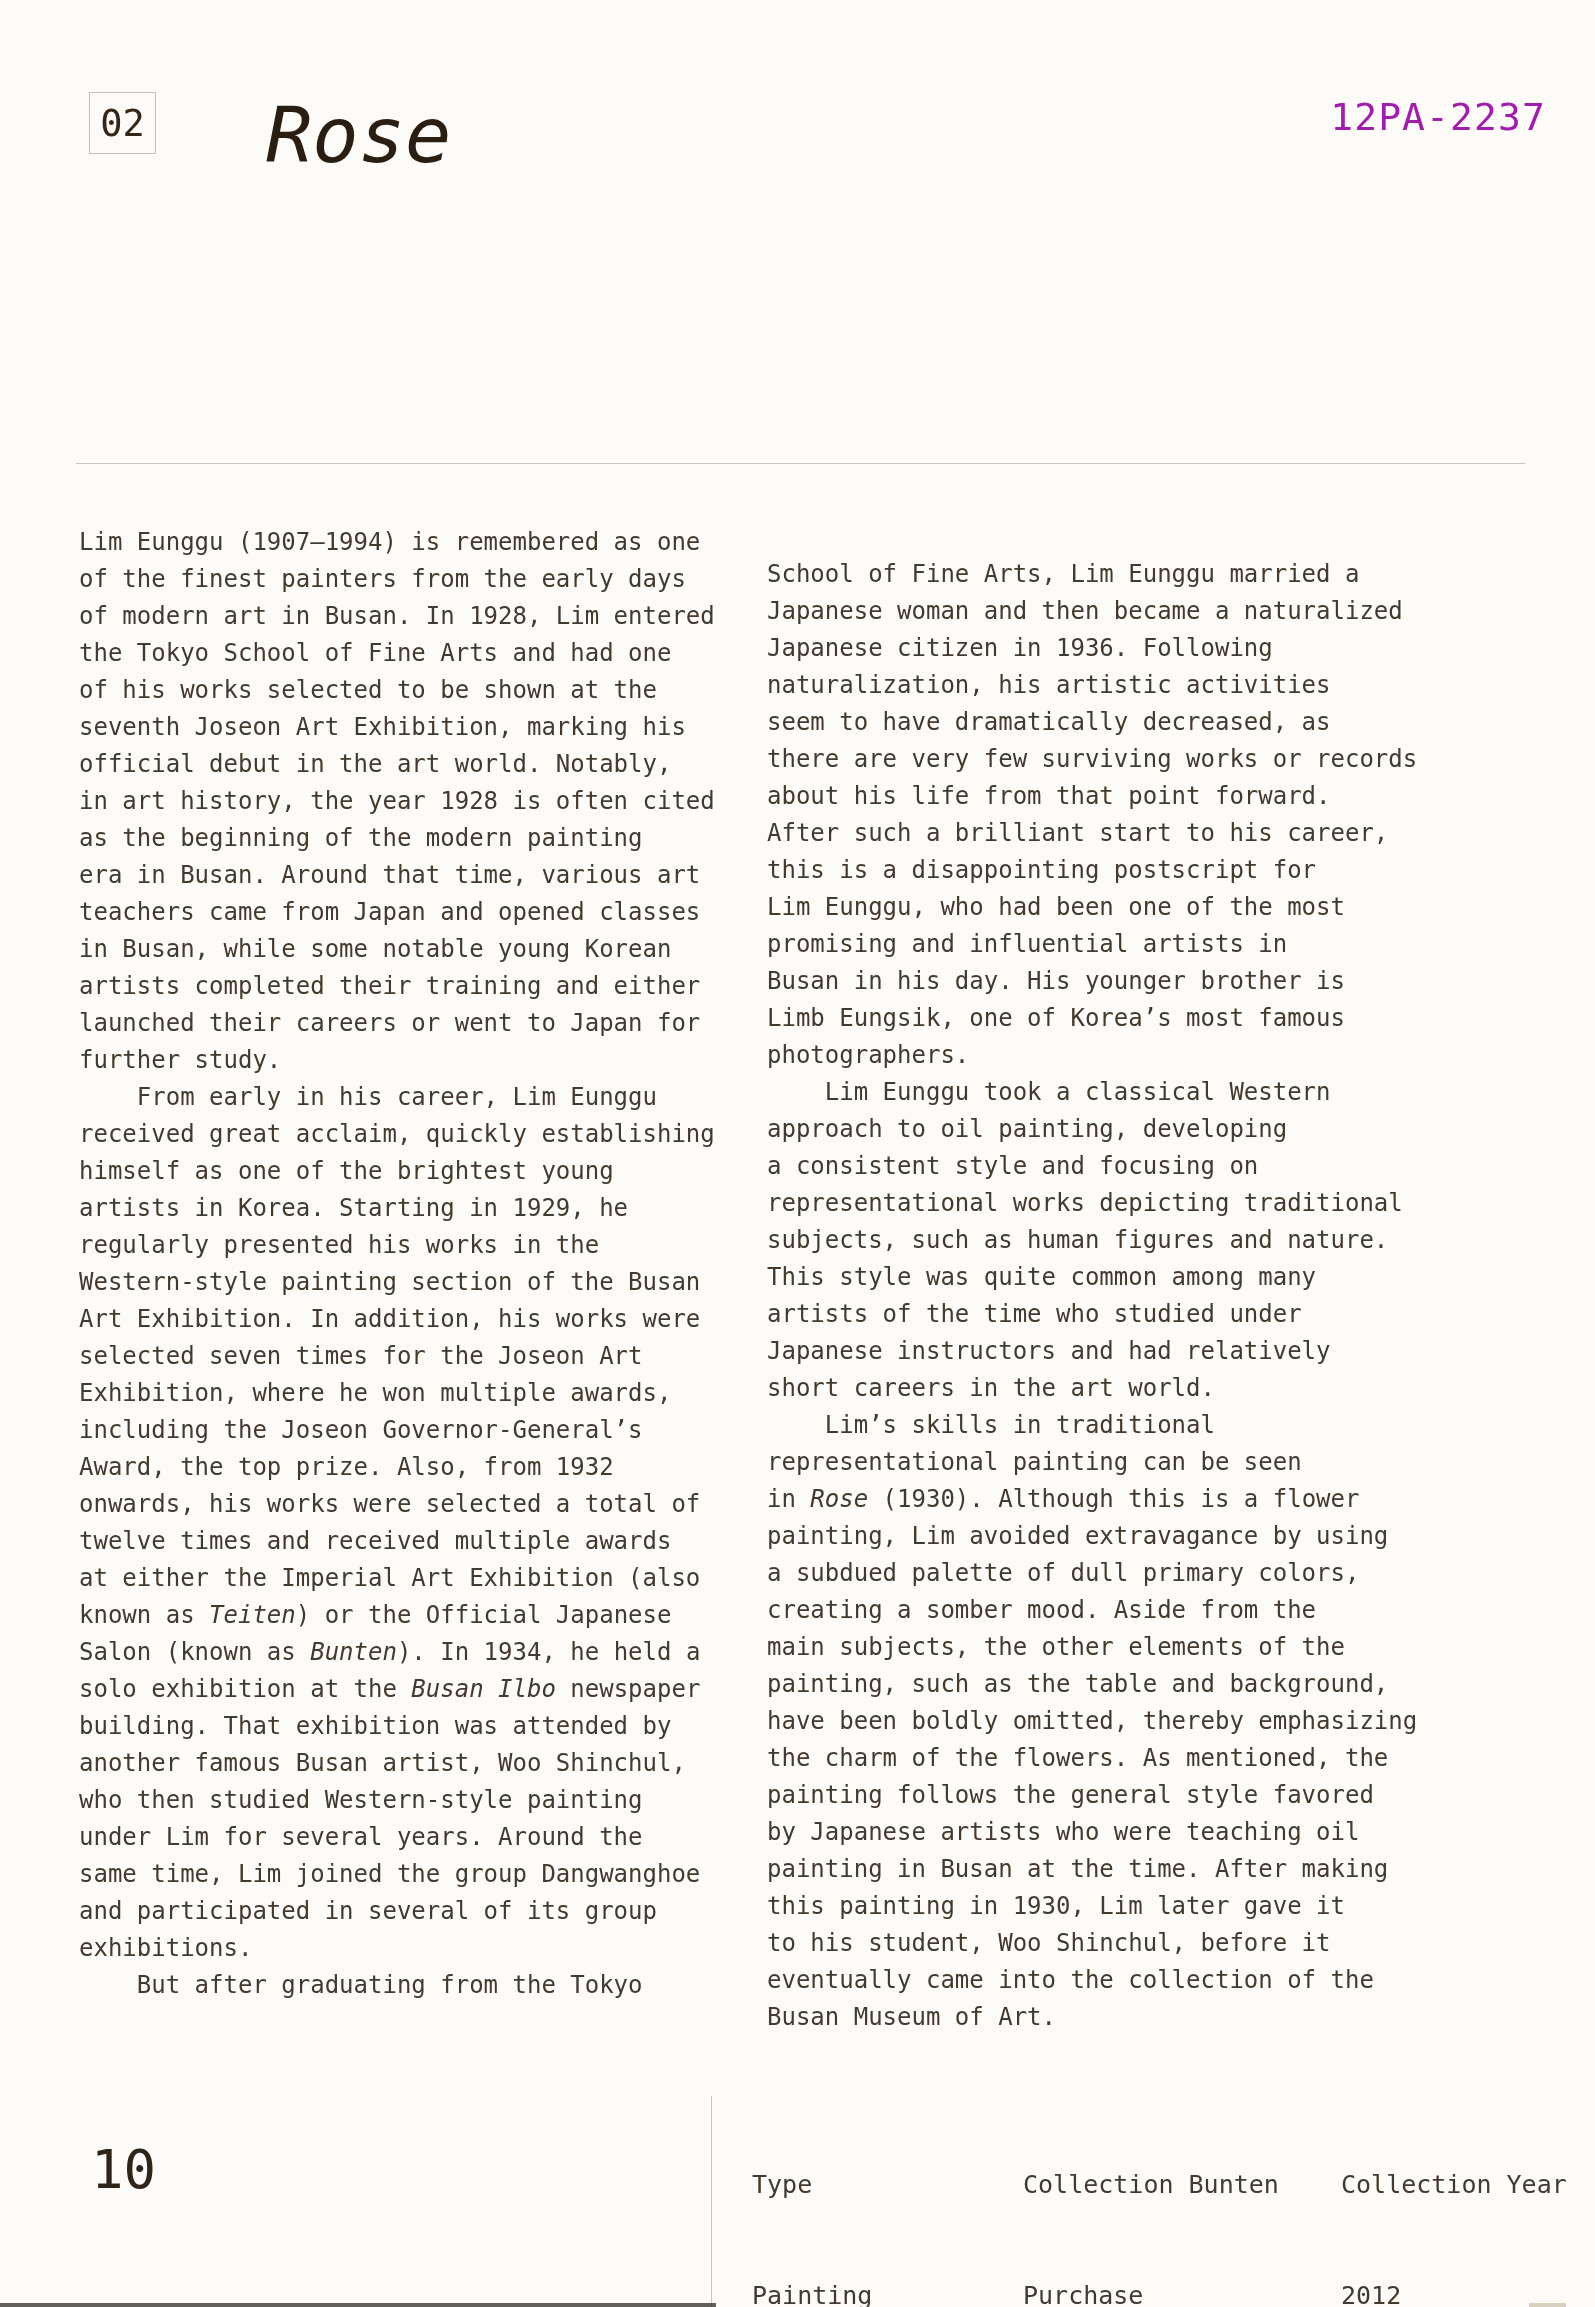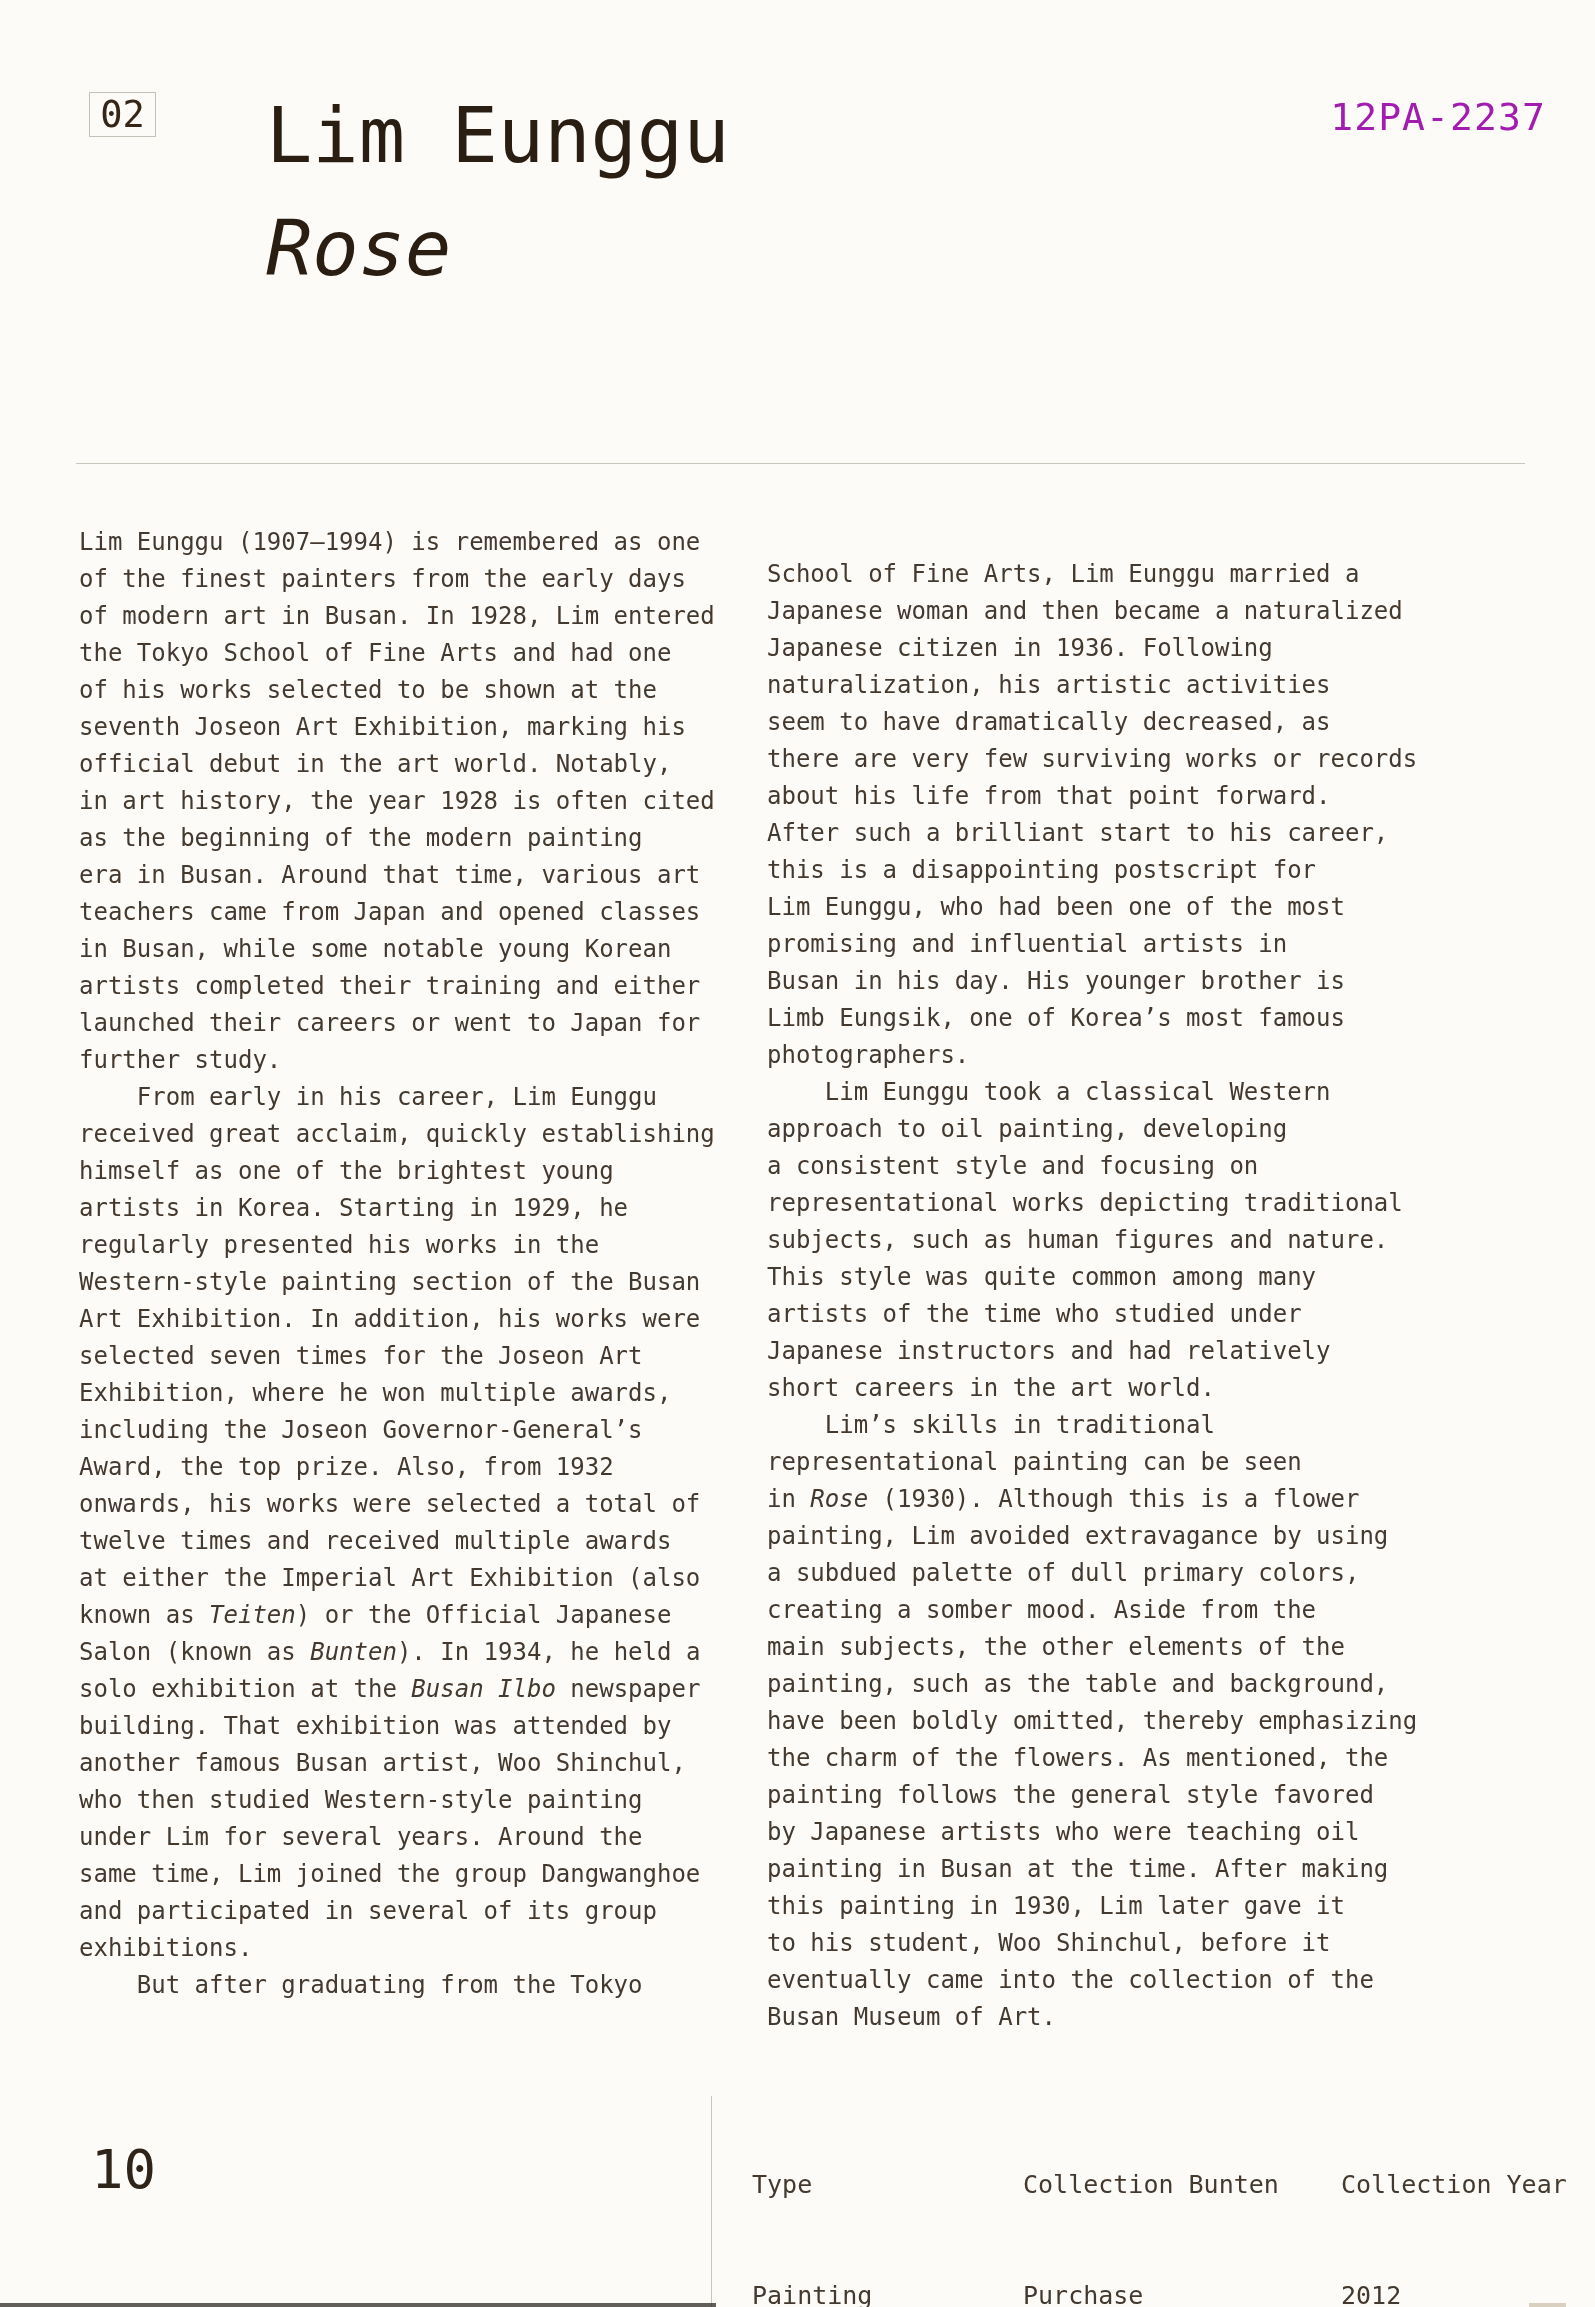--- a/index.html
+++ b/index.html
@@ -5,21 +5,21 @@
   html,body{margin:0;padding:0;}
   body{
     width:1595px;height:2307px;position:relative;
     background:#fcfbf8;
     font-family:"DejaVu Sans Mono","Liberation Mono",monospace;
     color:#44392e;overflow:hidden;
   }
   .abs{position:absolute;}
   
   .badge{
-    left:89px;top:92px;width:67px;height:45px;
+    left:89px;top:92px;width:67px;height:62px;
     border:1.1px solid #c6c1b8;box-sizing:border-box;
     display:flex;align-items:center;justify-content:center;
     font-size:37px;color:#352618;background:transparent;
   }
   .title-block{left:266px;top:79px;line-height:113px;font-size:77px;color:#2a1d12;}
   .title-block .subtitle{font-style:oblique;}
   .catalog{right:49px;top:95px;font-size:38px;color:#a21caf;letter-spacing:1.1px;}
   .rule-h{left:76px;top:463px;width:1449px;height:1.1px;background:#cbc6bd;}
   
   .col{top:524px;width:679px;font-size:24px;line-height:37px;white-space:pre;}
@@ -38,21 +38,20 @@
   .artifact-right{left:1529px;top:2303px;width:37px;height:4.5px;background:#d9d0bf;}
 </style>
 </head>
 <body>
 
 <div class="abs badge">
   <span>02</span>
 </div>
 
 <div class="abs title-block">
-  <div>Lim Eunggu</div>
   <div class="subtitle">Rose</div>
 </div>
 
 <div class="abs catalog">12PA-2237</div>
 
 <div class="abs rule-h"></div>
 
 <div class="abs col col-left"><div><span>Lim Eunggu (1907–1994) is remembered as one</span></div><div><span>of the finest painters from the early days</span></div><div><span>of modern art in Busan. In 1928, Lim entered</span></div><div><span>the Tokyo School of Fine Arts and had one</span></div><div><span>of his works selected to be shown at the</span></div><div><span>seventh Joseon Art Exhibition, marking his</span></div><div><span>official debut in the art world. Notably,</span></div><div><span>in art history, the year 1928 is often cited</span></div><div><span>as the beginning of the modern painting</span></div><div><span>era in Busan. Around that time, various art</span></div><div><span>teachers came from Japan and opened classes</span></div><div><span>in Busan, while some notable young Korean</span></div><div><span>artists completed their training and either</span></div><div><span>launched their careers or went to Japan for</span></div><div><span>further study.</span></div><div><span>    From early in his career, Lim Eunggu</span></div><div><span>received great acclaim, quickly establishing</span></div><div><span>himself as one of the brightest young</span></div><div><span>artists in Korea. Starting in 1929, he</span></div><div><span>regularly presented his works in the</span></div><div><span>Western-style painting section of the Busan</span></div><div><span>Art Exhibition. In addition, his works were</span></div><div><span>selected seven times for the Joseon Art</span></div><div><span>Exhibition, where he won multiple awards,</span></div><div><span>including the Joseon Governor-General’s</span></div><div><span>Award, the top prize. Also, from 1932</span></div><div><span>onwards, his works were selected a total of</span></div><div><span>twelve times and received multiple awards</span></div><div><span>at either the Imperial Art Exhibition (also</span></div><div><span>known as </span><i>Teiten</i><span>) or the Official Japanese</span></div><div><span>Salon (known as </span><i>Bunten</i><span>). In 1934, he held a</span></div><div><span>solo exhibition at the </span><i>Busan Ilbo</i><span> newspaper</span></div><div><span>building. That exhibition was attended by</span></div><div><span>another famous Busan artist, Woo Shinchul,</span></div><div><span>who then studied Western-style painting</span></div><div><span>under Lim for several years. Around the</span></div><div><span>same time, Lim joined the group Dangwanghoe</span></div><div><span>and participated in several of its group</span></div><div><span>exhibitions.</span></div><div><span>    But after graduating from the Tokyo</span></div></div>
 <div class="abs col col-right"><div><span>School of Fine Arts, Lim Eunggu married a</span></div><div><span>Japanese woman and then became a naturalized</span></div><div><span>Japanese citizen in 1936. Following</span></div><div><span>naturalization, his artistic activities</span></div><div><span>seem to have dramatically decreased, as</span></div><div><span>there are very few surviving works or records</span></div><div><span>about his life from that point forward.</span></div><div><span>After such a brilliant start to his career,</span></div><div><span>this is a disappointing postscript for</span></div><div><span>Lim Eunggu, who had been one of the most</span></div><div><span>promising and influential artists in</span></div><div><span>Busan in his day. His younger brother is</span></div><div><span>Limb Eungsik, one of Korea’s most famous</span></div><div><span>photographers.</span></div><div><span>    Lim Eunggu took a classical Western</span></div><div><span>approach to oil painting, developing</span></div><div><span>a consistent style and focusing on</span></div><div><span>representational works depicting traditional</span></div><div><span>subjects, such as human figures and nature.</span></div><div><span>This style was quite common among many</span></div><div><span>artists of the time who studied under</span></div><div><span>Japanese instructors and had relatively</span></div><div><span>short careers in the art world.</span></div><div><span>    Lim’s skills in traditional</span></div><div><span>representational painting can be seen</span></div><div><span>in </span><i>Rose</i><span> (1930). Although this is a flower</span></div><div><span>painting, Lim avoided extravagance by using</span></div><div><span>a subdued palette of dull primary colors,</span></div><div><span>creating a somber mood. Aside from the</span></div><div><span>main subjects, the other elements of the</span></div><div><span>painting, such as the table and background,</span></div><div><span>have been boldly omitted, thereby emphasizing</span></div><div><span>the charm of the flowers. As mentioned, the</span></div><div><span>painting follows the general style favored</span></div><div><span>by Japanese artists who were teaching oil</span></div><div><span>painting in Busan at the time. After making</span></div><div><span>this painting in 1930, Lim later gave it</span></div><div><span>to his student, Woo Shinchul, before it</span></div><div><span>eventually came into the collection of the</span></div><div><span>Busan Museum of Art.</span></div></div>
 

